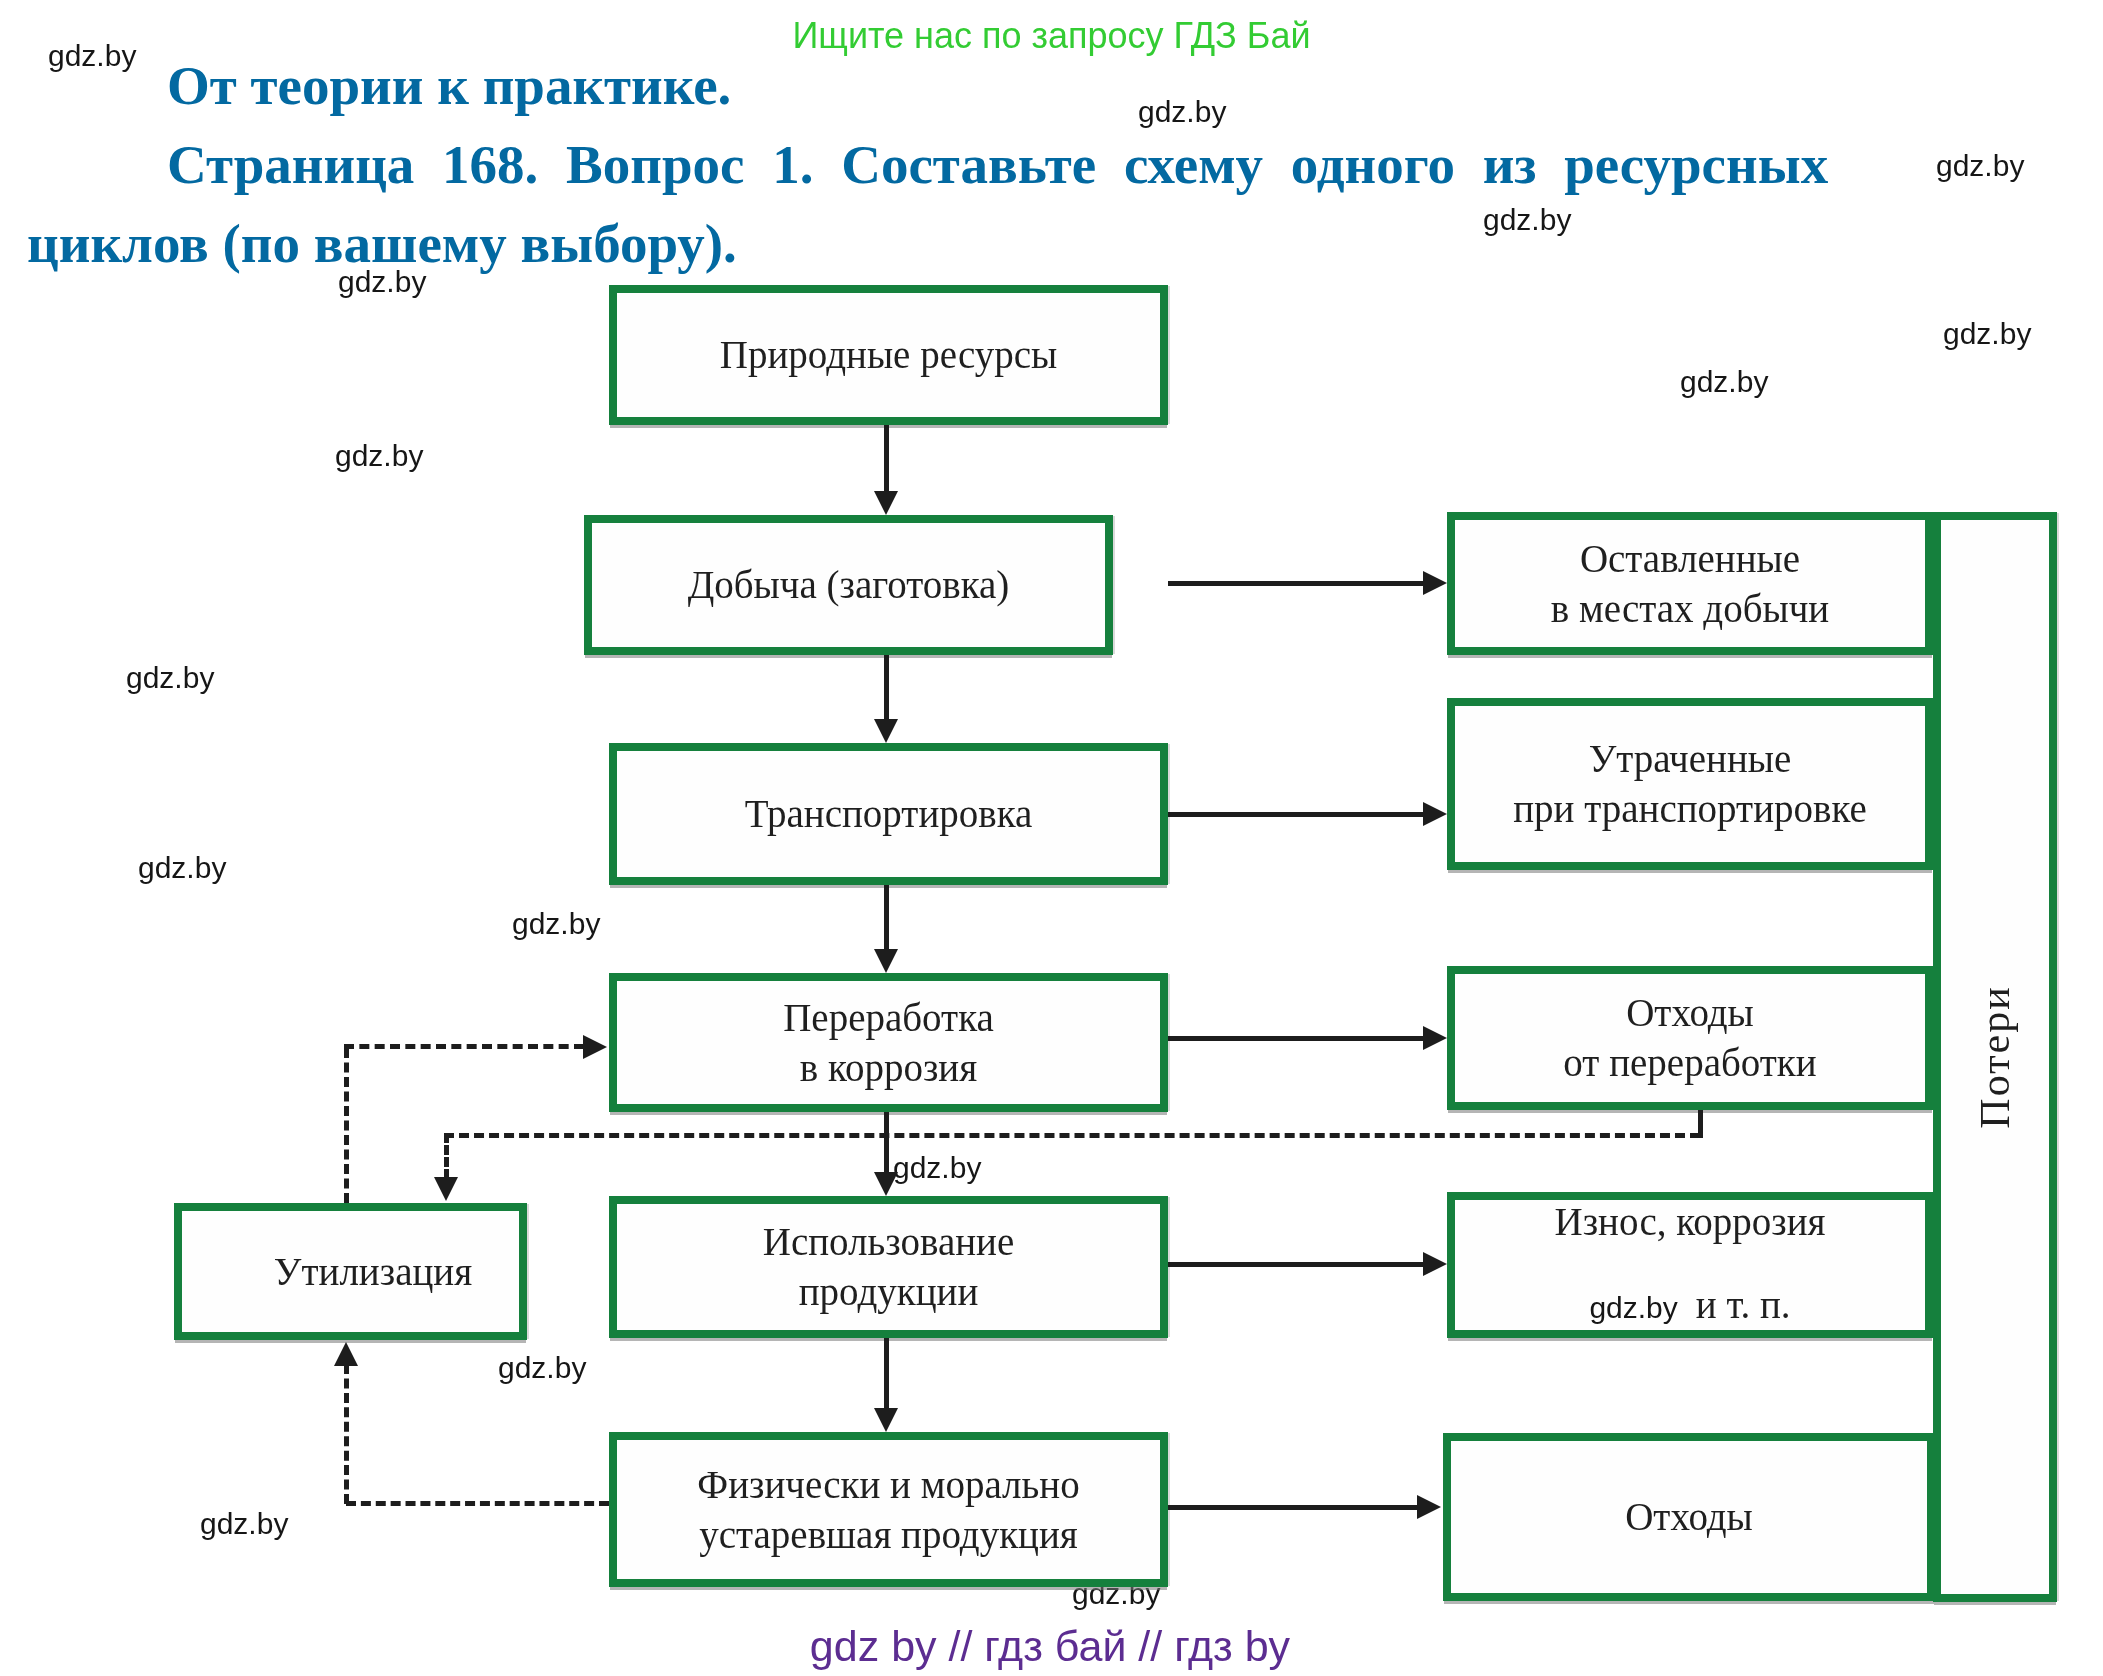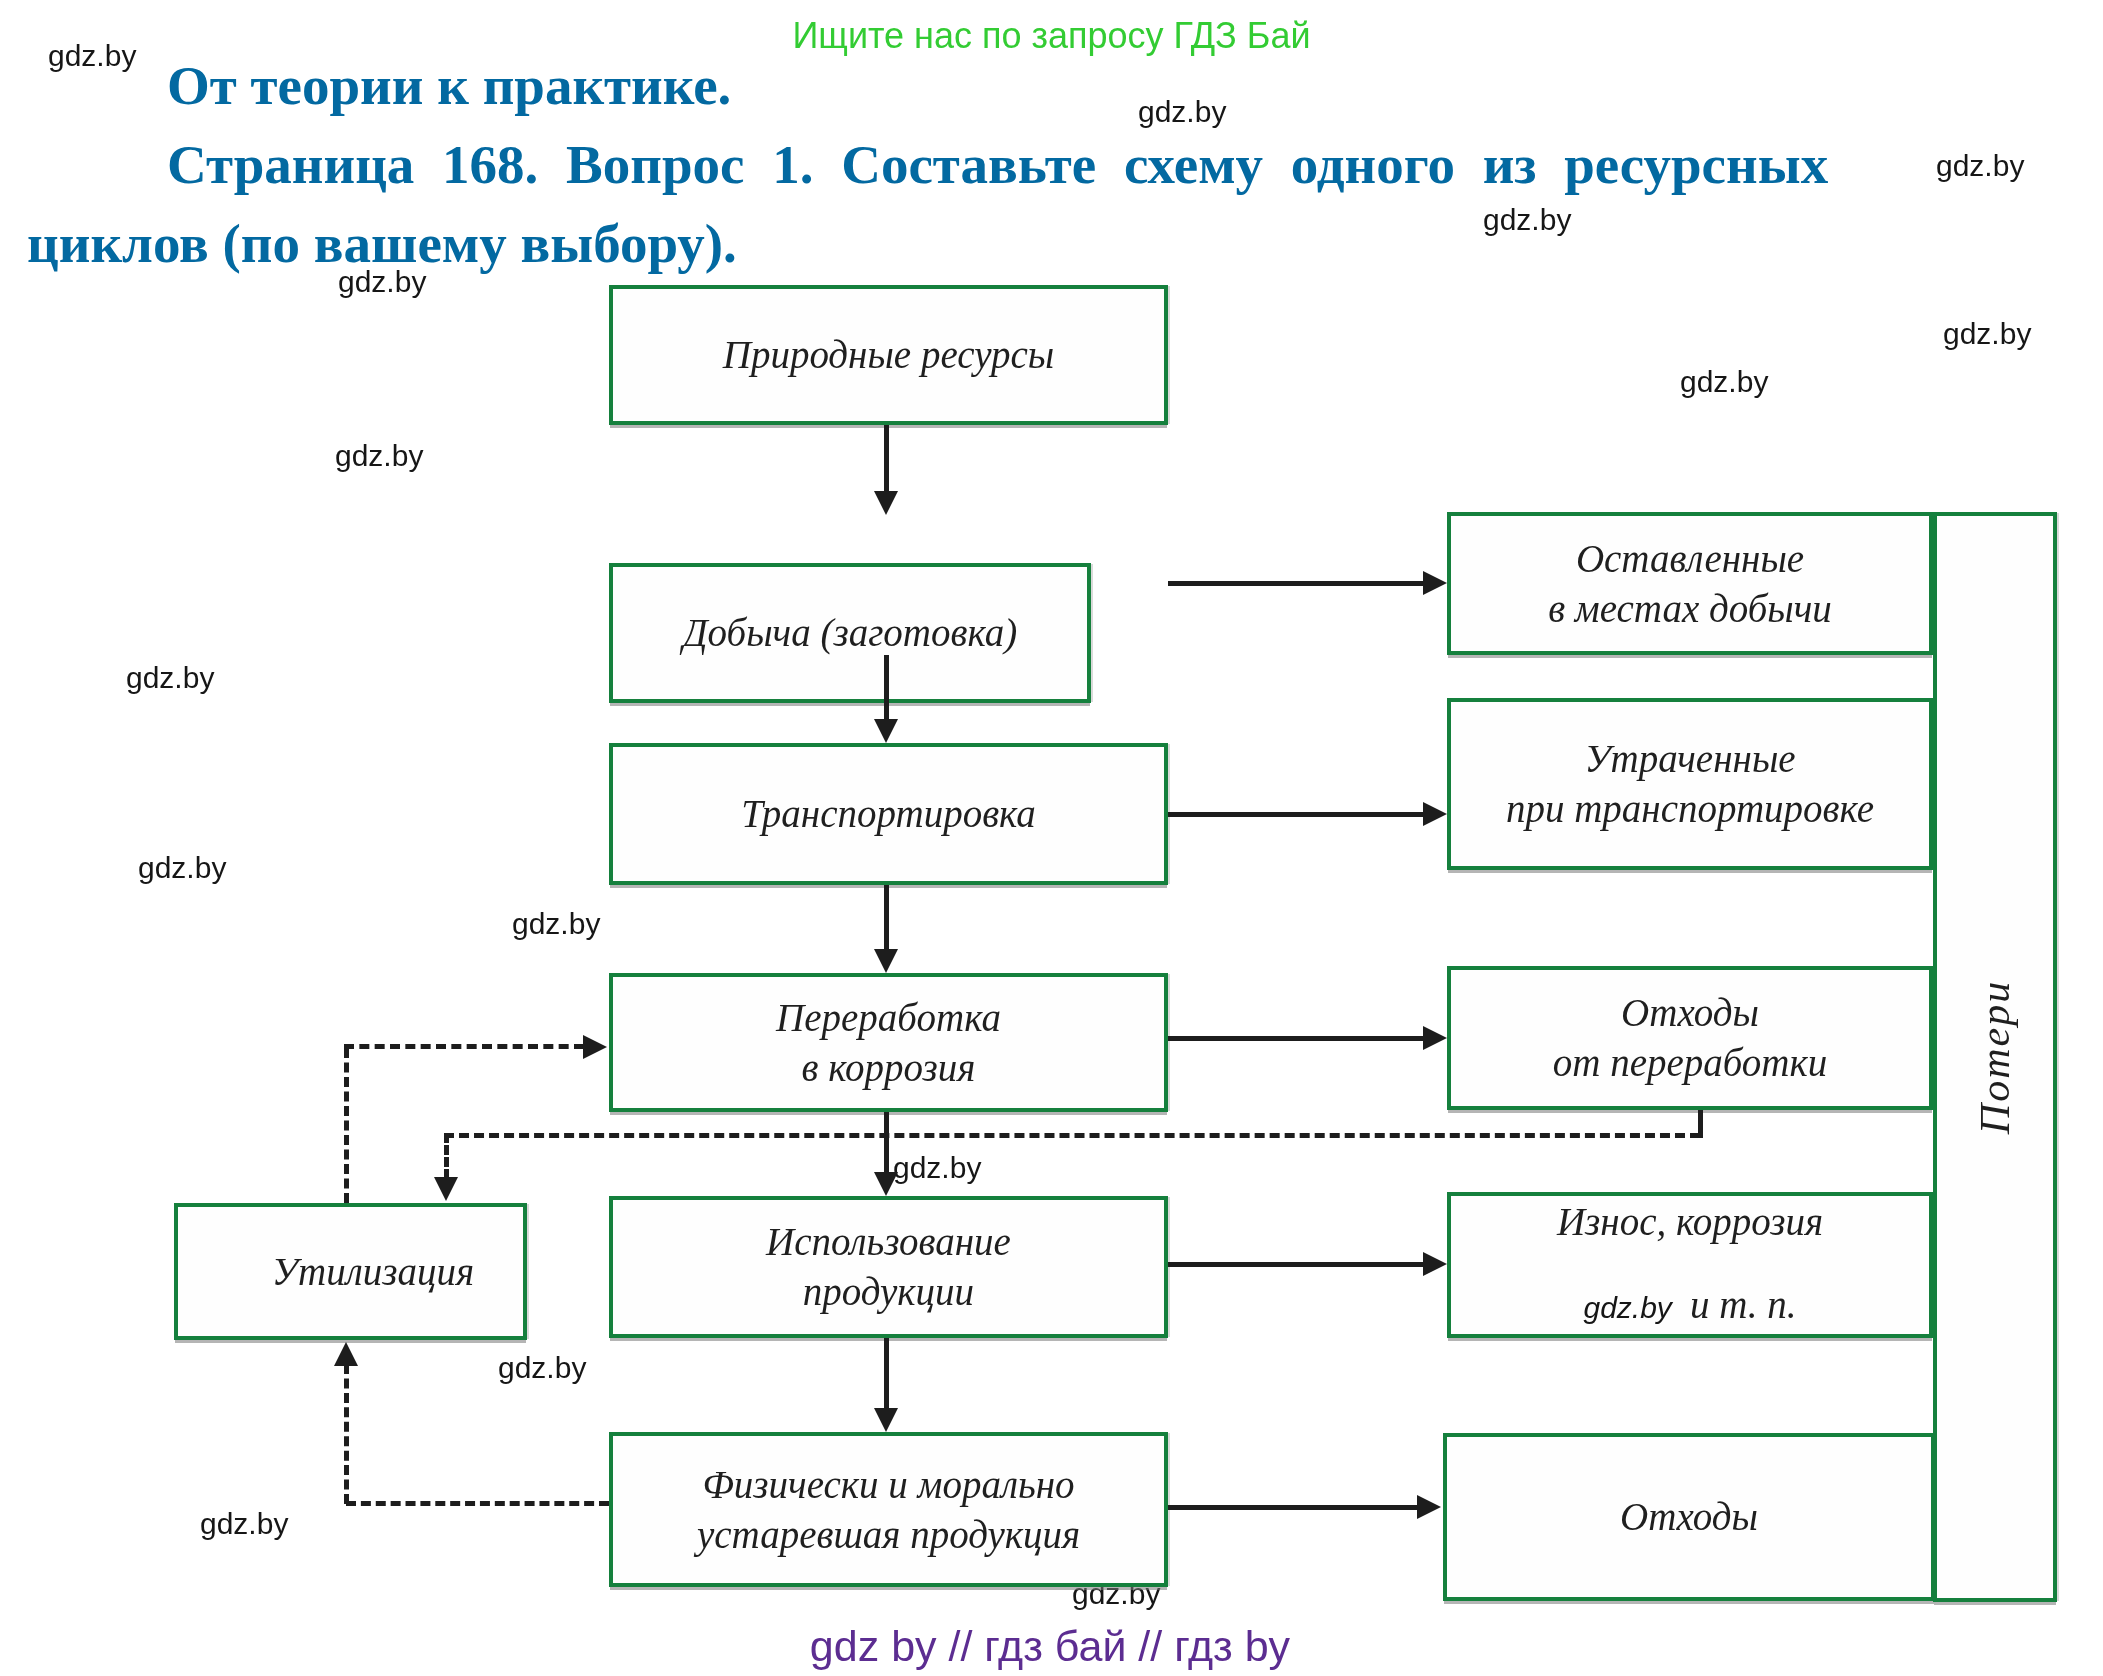--- a/index.html
+++ b/index.html
@@ -44,31 +44,30 @@
     font-family:"Liberation Sans", sans-serif;
     font-size:30px;
     color:#161616;
     margin-right:18px;
   }
   
   .node{
     position:absolute;
     box-sizing:border-box;
     background:#fefefe;
-    border:4px solid #15803d;
+    border:8px solid #15803d;
     box-shadow:0 4px 0 -1px rgba(120,120,120,.55), 3px 0 0 -1px rgba(150,150,150,.35);
     display:flex;flex-direction:column;
     align-items:center;justify-content:center;
     text-align:center;
     font-size:39px;line-height:50px;
     color:#1f1f1f;
-    font-style:italic;
   }
   .n1{left:609px;top:285px;width:559px;height:140px;}
-  .n2{left:609px;top:515px;width:482px;height:140px;margin-top:48px;}
+  .n2{left:584px;top:515px;width:529px;height:140px;}
   .n3{left:609px;top:743px;width:559px;height:142px;}
   .n4{left:609px;top:973px;width:559px;height:139px;}
   .n5{left:609px;top:1196px;width:559px;height:142px;}
   .n6{left:609px;top:1432px;width:559px;height:155px;}
   .recycle{left:174px;top:1203px;width:353px;height:137px;padding-left:45px;}
   .r1{left:1447px;top:512px;width:486px;height:143px;}
   .r2{left:1447px;top:698px;width:486px;height:172px;}
   .r3{left:1447px;top:966px;width:486px;height:144px;}
   .r4{left:1447px;top:1192px;width:486px;height:146px;gap:33px;}
   .r5{left:1443px;top:1433px;width:492px;height:168px;}

